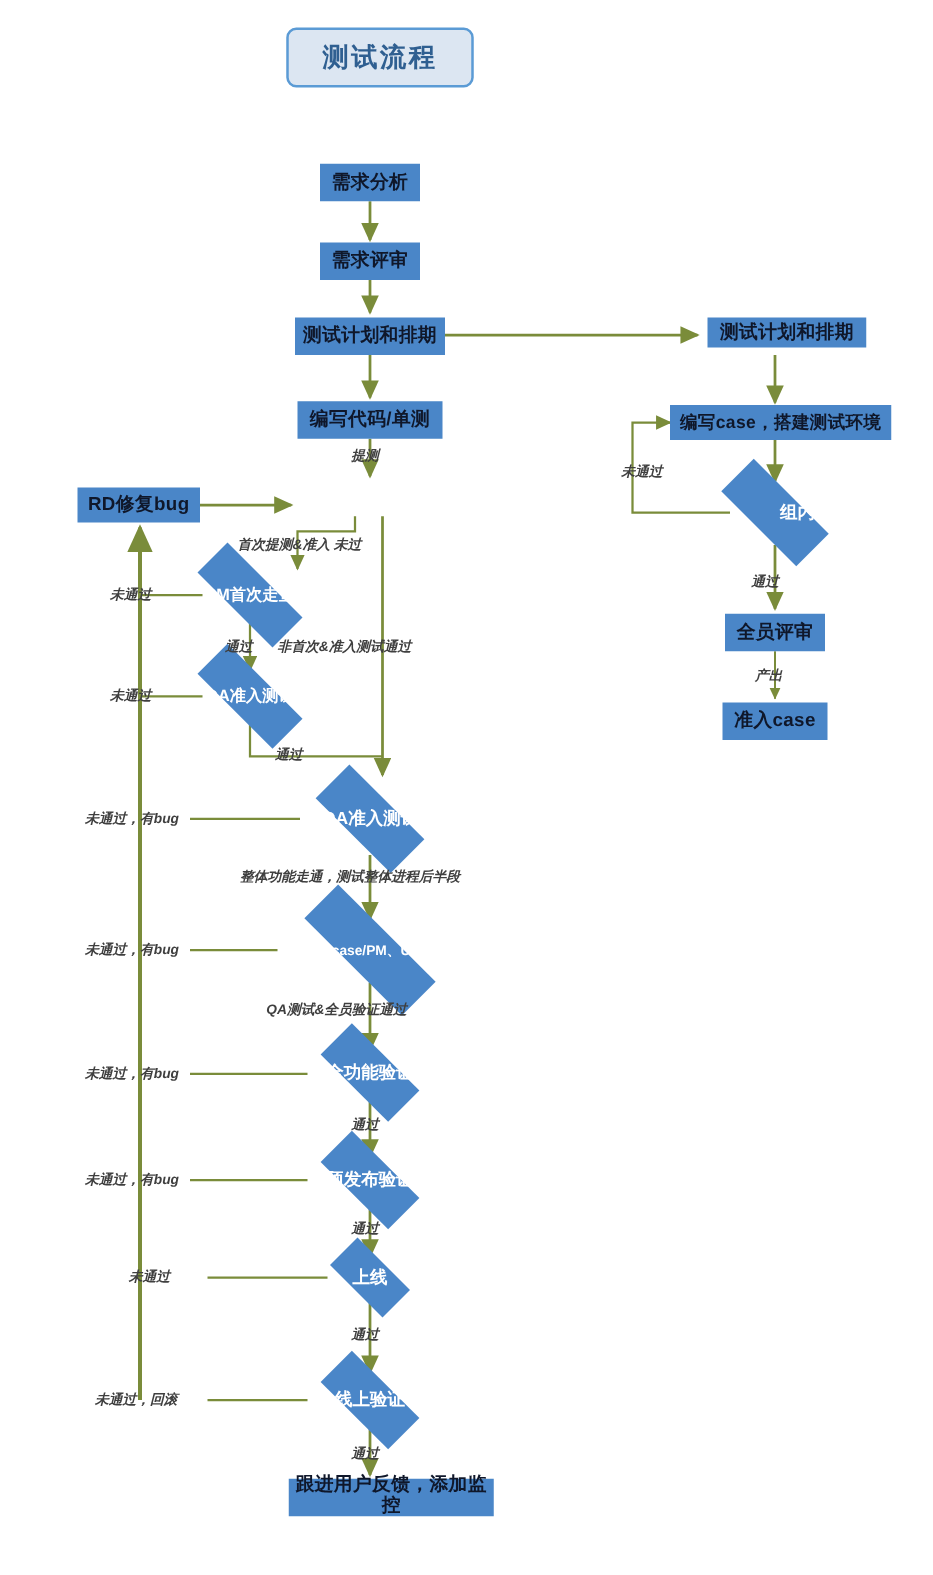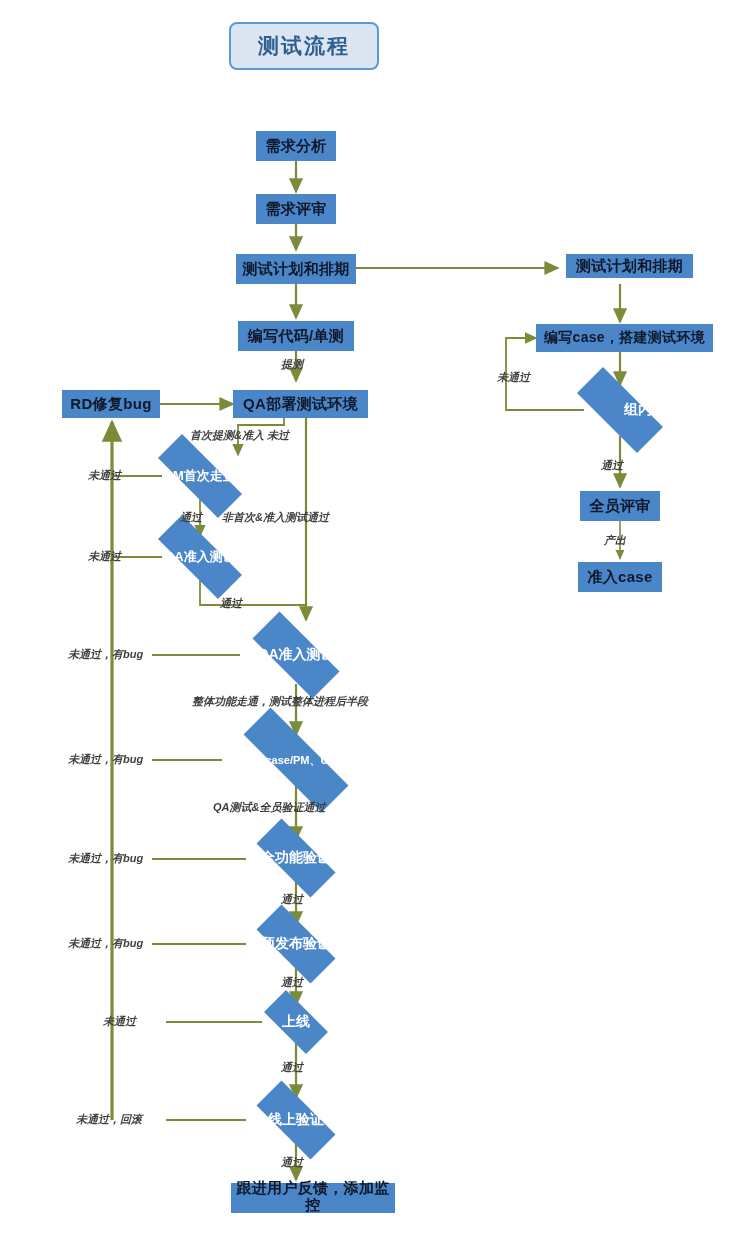--- a/index.html
+++ b/index.html
@@ -113,23 +113,20 @@
   </div>
 
   <div class="node box fs15" style="left:236px;top:254px;width:120px;height:30px;">
     <span>测试计划和排期</span>
   </div>
 
   <div class="node box fs15" style="left:238px;top:321px;width:116px;height:30px;">
     <span>编写代码/单测</span>
   </div>
 
-  <div class="node box fs15" style="left:233px;top:390px;width:135px;height:28px;">
-    <span>QA部署测试环境</span>
-  </div>
 
   <div class="node box fs15" style="left:62px;top:390px;width:98px;height:28px;">
     <span>RD修复bug</span>
   </div>
 
   <div class="node box fs15" style="left:566px;top:254px;width:127px;height:24px;">
     <span>测试计划和排期</span>
   </div>
 
   <div class="node box fs14" style="left:536px;top:324px;width:177px;height:28px;">

